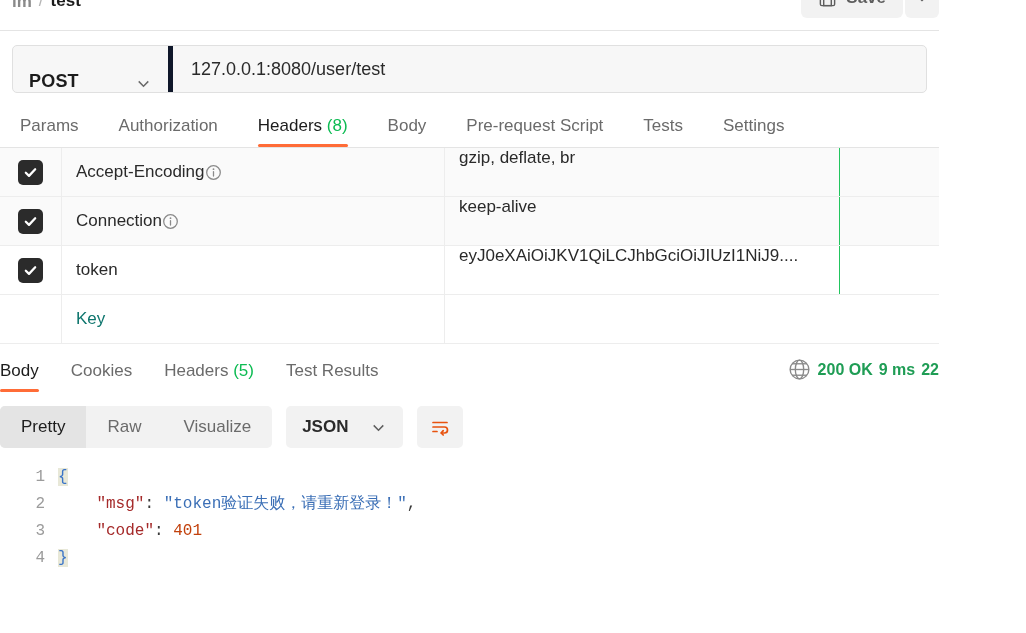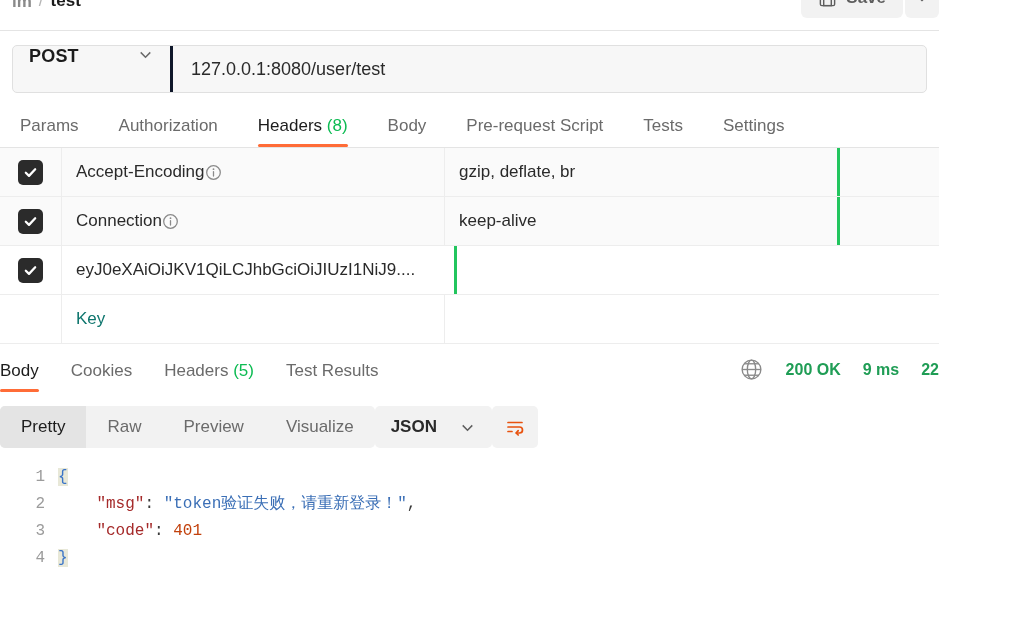--- a/index.html
+++ b/index.html
@@ -48,23 +48,23 @@
   .hr { height: 1px; background: #e4e4e4; width: 100%; }
 
   
   .url-row {
     margin: 14px 12px 0 12px;
     height: 48px; display: flex;
     border: 1px solid #e0e0e0; border-radius: 5px;
     background: #f7f7f7; overflow: hidden;
   }
   .method {
-    width: 160px; display: flex; align-items: flex-start;
+    width: 160px; display: flex; align-items: flex-end;
     justify-content: space-between; padding: 0 16px 0 16px;
-    border-right: 3px solid #0f172a; cursor: pointer;
+    border-right: 5px solid #0f172a; cursor: pointer;
   }
   .method-lbl { font-size: 18px; font-weight: 700; color: #1c1c1c; letter-spacing:.2px; }
   .url-input {
     flex: 1; display: flex; align-items: center; padding-left: 18px;
     font-size: 18px; color: #2a2a2a; background: transparent;
     border: none; outline: none; font-family: "Liberation Sans", sans-serif;
     cursor: text;
   }
 
   
@@ -94,22 +94,22 @@
   .cb {
     width: 25px; height: 25px; border-radius: 5px; background: #2b2b2b;
     display: flex; align-items: center; justify-content: center;
   }
   .cb svg { display: block; }
   .c-key {
     width: 383px; display: flex; align-items: center; 
     padding-left: 14px; border-right: 1px solid #ededed; cursor: text;
   }
   .c-val {
-    width: 395px; display: flex; align-items: center;
-    padding-left: 14px; border-right: 3px solid #22c55e; cursor: text;
+    width: 395px; display: flex; align-items: flex-start;
+    padding-left: 14px; border-right: 1px solid #22c55e; cursor: text;
     overflow: hidden; white-space: nowrap;
   }
   .c-desc { flex: 1; display: flex; align-items: center; padding-left: 14px; cursor: text; }
   .cell-txt { font-size: 17px; color: #2a2a2a; }
   .cell-ph { font-size: 17px; color: #0f766e; }
   .info-ico { flex: none; display: block; }
 
   
   .resp-bar {
     display: flex; align-items: flex-end; justify-content: space-between;
@@ -120,27 +120,27 @@
     font-size: 17px; color: #6b6b6b; padding: 0 16px 11px 16px;
     cursor: pointer; position: relative; white-space: nowrap;
   }
   .ptab:first-child { padding-left: 0; }
   .ptab.active { color: #1c1c1c; }
   .ptab.active::after {
     content: ""; position: absolute; left: 0px; right: 16px; bottom: 0;
     height: 3px; background: #ff6c37; border-radius: 2px;
   }
   .resp-meta {
-    display: flex; align-items: center; gap: 22px; padding-bottom: 10px;
+    display: flex; align-items: center; gap: 6px; padding-bottom: 10px;
     overflow: hidden;
   }
   .meta-g { font-size: 16px; color: #1f9d55; font-weight: 600; white-space: nowrap; }
 
   
-  .fmt-row { display: flex; align-items: center; padding: 14px 0 0 0; }
+  .fmt-row { display: flex; align-items: center; gap: 14px; padding: 14px 0 0 0; }
   .seg {
     display: flex; background: #f2f2f2; border-radius: 5px; overflow: hidden;
     height: 42px;
   }
   .seg-i {
     padding: 0 21px; display: flex; align-items: center;
     font-size: 17px; color: #6b6b6b; cursor: pointer;
   }
   .seg-i.active { background: #e4e4e4; color: #1c1c1c; }
   .lang-sel {
@@ -277,20 +277,23 @@
       <div class="c-desc"></div>
     </div>
 
     <div class="trow">
       <div class="c-check">
         <span class="cb">
           <svg width="15" height="15" viewBox="0 0 16 16" fill="none" stroke="#fff" stroke-width="2.4" stroke-linecap="round" stroke-linejoin="round">
               <path d="M3 8.3 L6.4 11.6 L13 4.6"></path>
             </svg>
         </span>
+      </div>
+      <div class="c-key">
+        <span class="cell-txt">token</span>
       </div>
       <div class="c-val">
         <span class="cell-txt">eyJ0eXAiOiJKV1QiLCJhbGciOiJIUzI1NiJ9....</span>
       </div>
       <div class="c-desc"></div>
     </div>
 
     <div class="trow">
       <div class="c-check"></div>
       <div class="c-key">
@@ -333,23 +336,20 @@
 
   <div class="fmt-row">
     <div class="seg">
       <div class="seg-i active">
         <span>Pretty</span>
       </div>
       <div class="seg-i">
         <span>Raw</span>
       </div>
       <div class="seg-i">
-        <span>Preview</span>
-      </div>
-      <div class="seg-i">
         <span>Visualize</span>
       </div>
     </div>
 
     <div class="lang-sel">
       <span class="lang-lbl">JSON</span>
       <svg width="17" height="17" viewBox="0 0 16 16" fill="none" stroke="#5e5e5e" stroke-width="1.4">
         <path d="M3.5 6 L8 10.5 L12.5 6"></path>
       </svg>
     </div>

